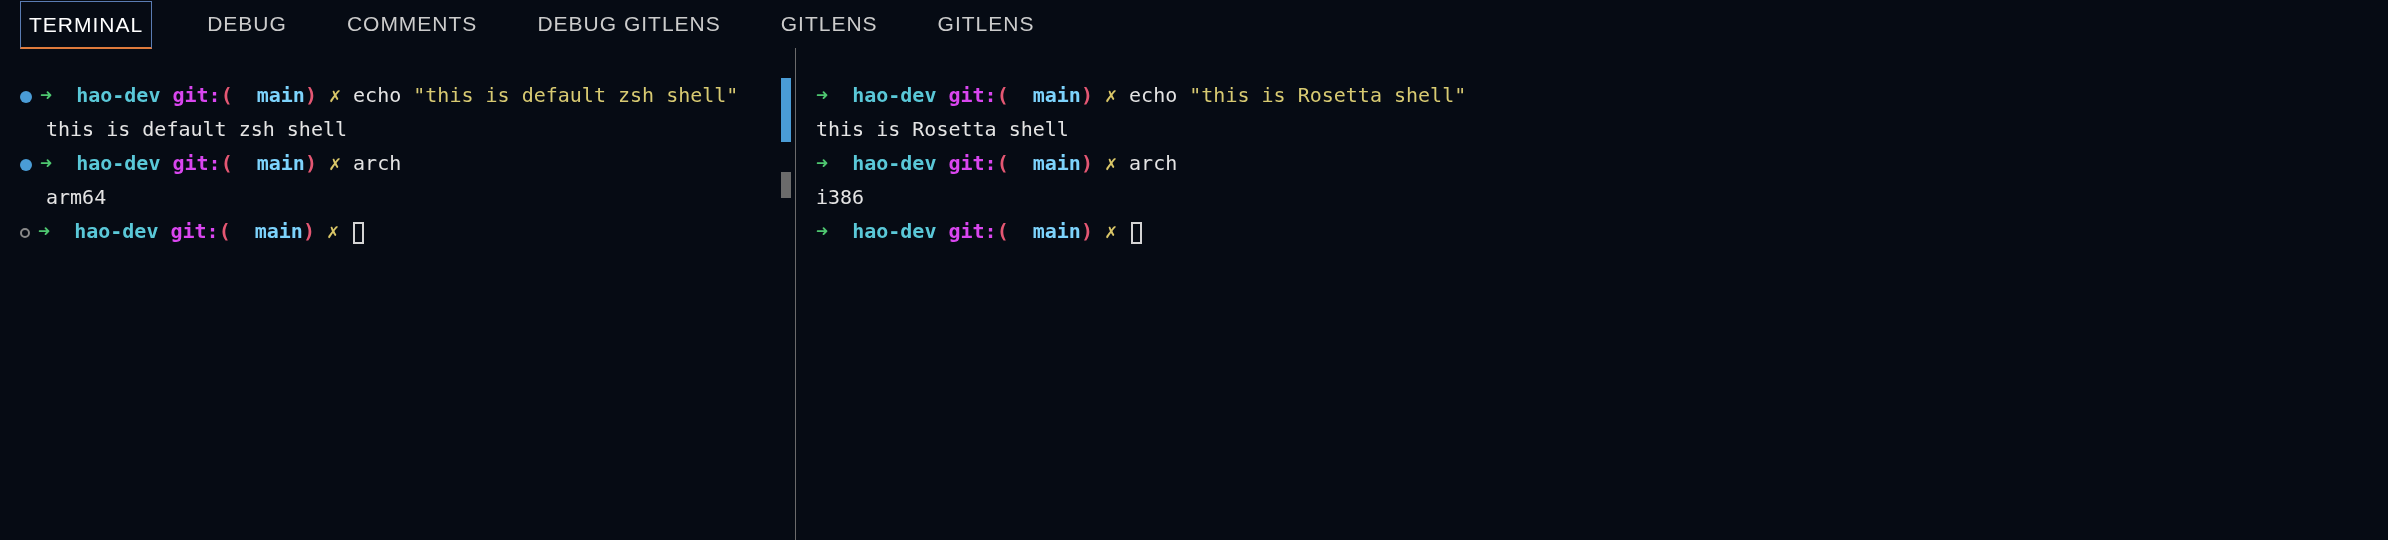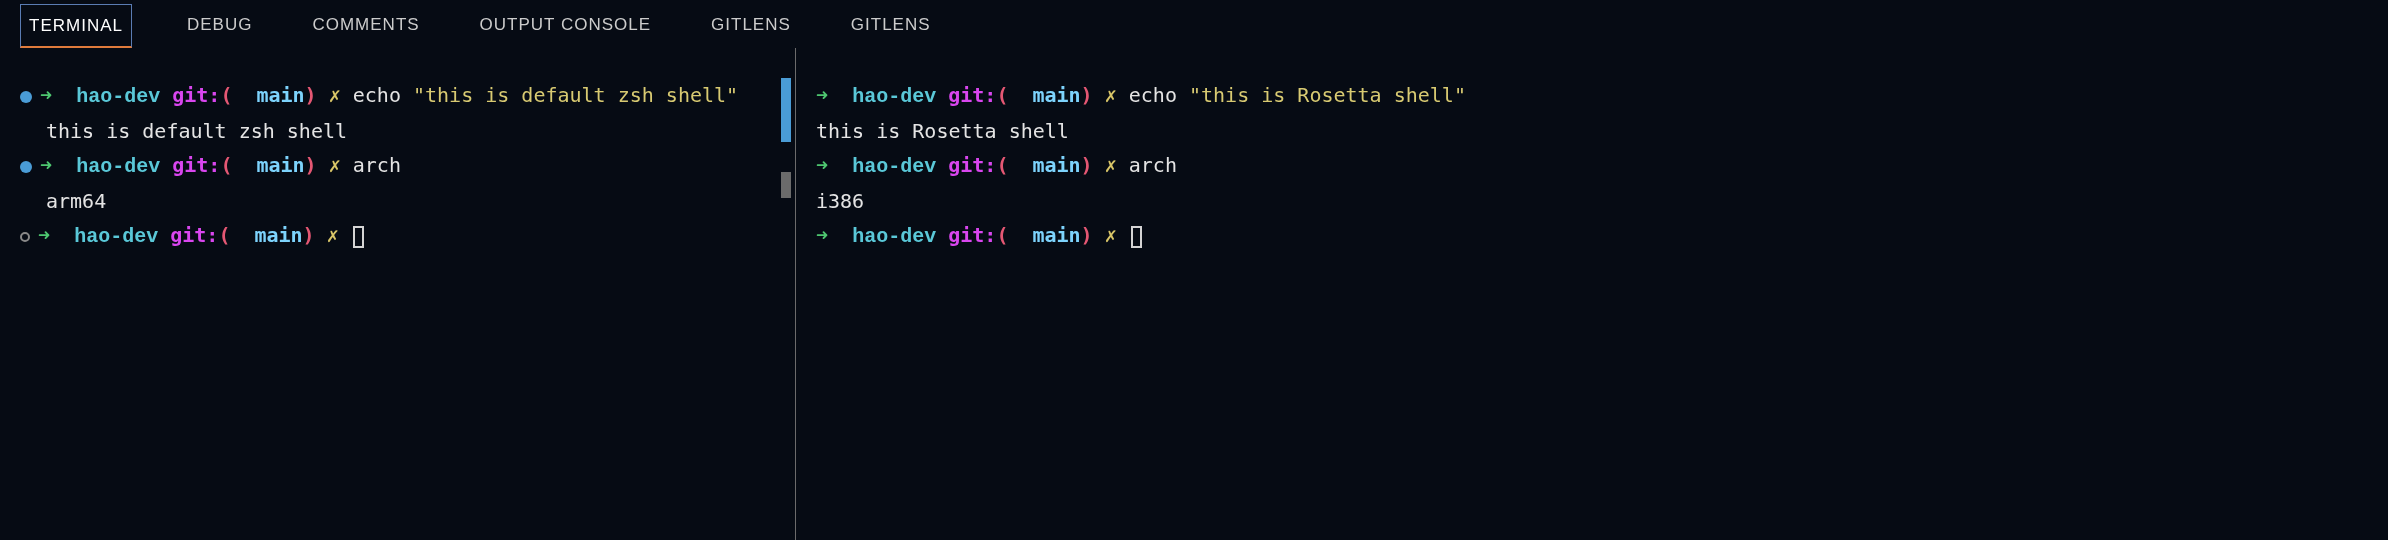--- a/index.html
+++ b/index.html
@@ -11,26 +11,26 @@
       background-color: #060b14;
       color: #e4e4e4;
       font-family: 'Menlo', 'Monaco', 'Consolas', monospace;
       font-size: 20px;
       width: 2388px;
       height: 540px;
       overflow: hidden;
     }
     .panel-tabs {
       display: flex;
-      align-items: flex-end;
+      align-items: center;
       padding: 0 20px;
       height: 48px;
       gap: 50px;
       font-family: -apple-system, BlinkMacSystemFont, 'Segoe UI', sans-serif;
-      font-size: 17px;
+      font-size: 21px;
       letter-spacing: 1px;
     }
     .tab {
       color: #cccccc;
       cursor: pointer;
       padding: 12px 4px;
       border: 1px solid transparent;
     }
     .tab.active {
       color: #ffffff;
@@ -78,21 +78,20 @@
       width: 10px;
       height: 10px;
     }
     .arrow {
       color: #4ec770;
       font-weight: bold;
     }
     .dir {
       color: #5ac8d8;
       font-weight: bold;
-      font-family: Liberation Mono, monospace;
     }
     .git-label {
       color: #d946ef;
       font-weight: bold;
     }
     .paren {
       color: #e45773;
       font-weight: bold;
     }
     .branch {
@@ -142,21 +141,21 @@
       background-color: #6b6b6b;
     }
   </style>
 </head>
 <body>
 
 <div class="panel-tabs">
   <div class="tab active">TERMINAL</div>
   <div class="tab">DEBUG</div>
   <div class="tab">COMMENTS</div>
-  <div class="tab">OUTPUT CONSOLE</div>
+  <div class="tab">DEBUG GITLENS</div>
   <div class="tab">GITLENS</div>
   <div class="tab">GITLENS</div>
 </div>
 
 <div class="terminal-container">
   <div class="terminal-pane left">
     <div class="scroll-active"></div>
     <div class="scroll-inactive"></div>
 
     <div class="terminal-line">

